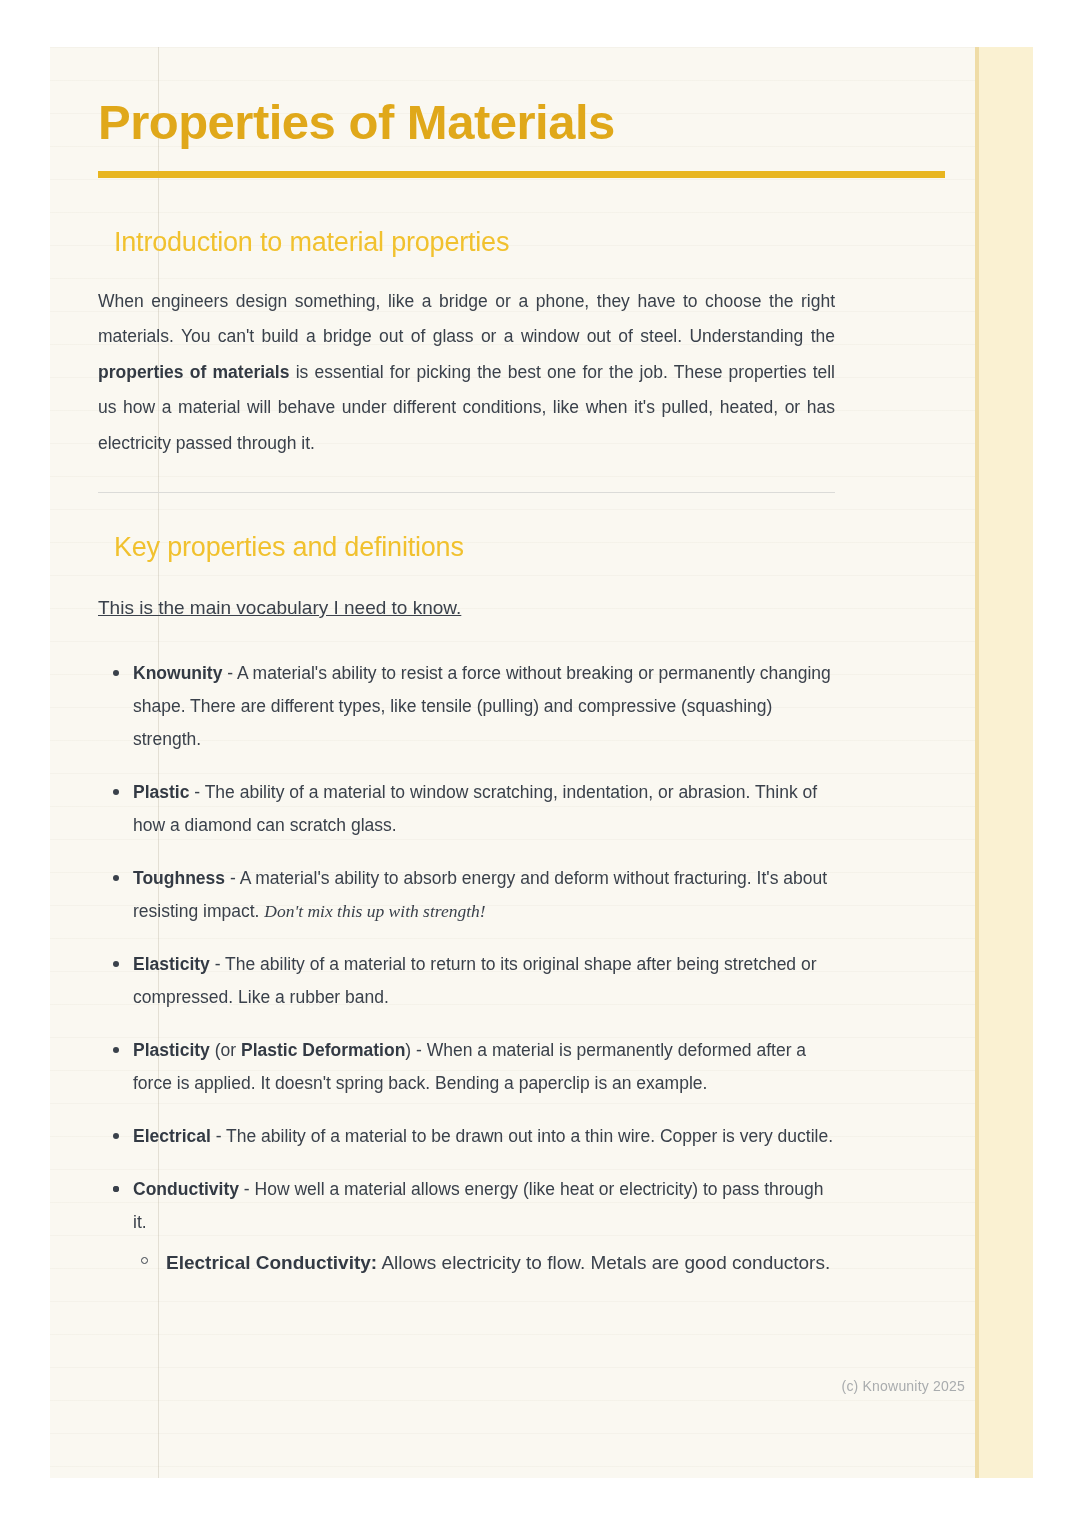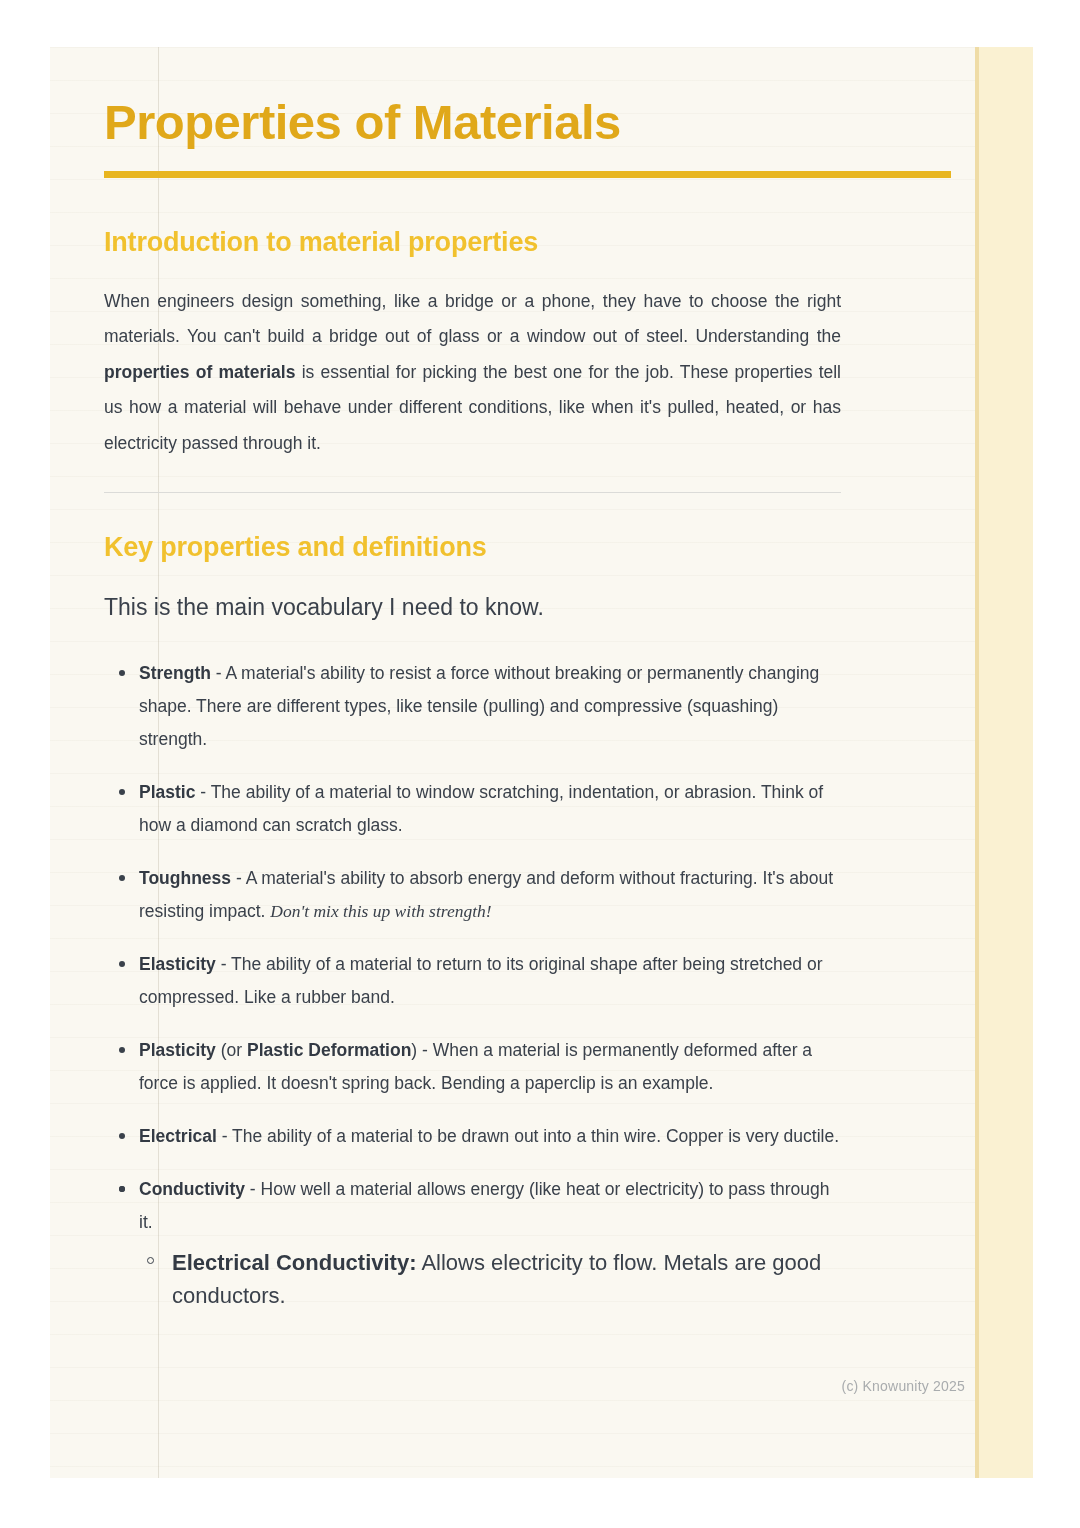--- a/index.html
+++ b/index.html
@@ -13,51 +13,51 @@
     background-image:repeating-linear-gradient(to bottom, rgba(150,140,110,0.055) 0 1px, transparent 1px 33px);
   }
   .margin-line{
     position:absolute;left:108px;top:0;bottom:0;width:1px;
     background:rgba(175,165,145,0.30);
   }
   .accent-strip{
     position:absolute;right:0;top:0;bottom:0;width:54px;
     background:#FAF1D2;border-left:4px solid #EFDCA6;
   }
-  .content{position:absolute;left:54px;top:0;width:737px;}
+  .content{position:absolute;left:48px;top:0;width:737px;}
   h1.page-title{
     margin:49px 0 0;font-size:49px;line-height:1.08;font-weight:bold;
     letter-spacing:-0.5px;color:#E0A81A;
   }
   .title-rule{width:847px;height:7px;background:#E8B51F;margin-top:22px;}
   h2.section-heading{
-    margin:0;font-size:27px;line-height:1.1;font-weight:bold;
+    margin:16px;font-size:27px;line-height:1.1;font-weight:normal;
     letter-spacing:-0.2px;color:#F1C12E;
   }
   h2.intro-heading{margin-top:50px;}
   h2.key-heading{margin-top:40px;}
   p.para{
     margin:26px 0 0;font-size:17.5px;line-height:35.5px;color:#3A414B;
     text-align:justify;
   }
   .divider{width:737px;height:1px;background:#DBDBD8;margin-top:31px;}
-  p.lead{margin:28px 0 0;font-size:23px;line-height:33px;color:#3A414B;}
+  p.lead{margin:28px 0 0;font-size:19px;line-height:33px;color:#3A414B;text-decoration:underline;}
   ul.key-list{margin:33px 0 0;padding:0 0 0 15px;list-style:none;}
   ul.key-list > li{
     position:relative;padding-left:20px;margin:0 0 20px;
     font-size:17.5px;line-height:33px;color:#3A414B;
   }
   .dot{
     position:absolute;left:0;top:13px;width:6px;height:6px;border-radius:50%;
     background:#3A414B;
   }
   ul.sublist{margin:7px 0 0;padding:0;list-style:none;}
   ul.sublist > li{
     position:relative;padding-left:33px;margin:0;
-    font-size:22px;line-height:33px;color:#3A414B;
+    font-size:19px;line-height:33px;color:#3A414B;
   }
   .circle{
     position:absolute;left:8px;top:11px;width:7px;height:7px;border-radius:50%;
     border:1.5px solid #3A414B;background:transparent;box-sizing:border-box;
   }
   b{font-weight:bold;color:#333A44;}
   i{font-style:italic;font-family:Liberation Serif, serif;}
   .footer{
     position:absolute;right:68px;bottom:84px;font-size:14px;color:#A9ACAE;
     z-index:3;letter-spacing:0.2px;
@@ -76,21 +76,21 @@
 
     <h2 class="section-heading intro-heading">Introduction to material properties</h2>
     <p class="para"><span>When engineers design something, like a bridge or a phone, they have to choose the right materials. You can't build a bridge out of glass or a window out of steel. Understanding the </span><b>properties of materials</b><span> is essential for picking the best one for the job. These properties tell us how a material will behave under different conditions, like when it's pulled, heated, or has electricity passed through it.</span></p>
 
     <div class="divider"></div>
 
     <h2 class="section-heading key-heading">Key properties and definitions</h2>
     <p class="lead">This is the main vocabulary I need to know.</p>
 
     <ul class="key-list" id="key-list">
-        <li><span class="dot"></span><span><b>Strength</b><span> - A material's ability to resist a force without breaking or permanently changing shape. There are different types, like tensile (pulling) and compressive (squashing) strength.</span></span></li>
+        <li><span class="dot"></span><span><b>Knowunity</b><span> - A material's ability to resist a force without breaking or permanently changing shape. There are different types, like tensile (pulling) and compressive (squashing) strength.</span></span></li>
         <li><span class="dot"></span><span><b>Plastic</b><span> - The ability of a material to window scratching, indentation, or abrasion. Think of how a diamond can scratch glass.</span></span></li>
         <li><span class="dot"></span><span><b>Toughness</b><span> - A material's ability to absorb energy and deform without fracturing. It's about resisting impact. </span><i>Don't mix this up with strength!</i></span></li>
         <li><span class="dot"></span><span><b>Elasticity</b><span> - The ability of a material to return to its original shape after being stretched or compressed. Like a rubber band.</span></span></li>
         <li><span class="dot"></span><span><b>Plasticity</b><span> (or </span><b>Plastic Deformation</b><span>) - When a material is permanently deformed after a force is applied. It doesn't spring back. Bending a paperclip is an example.</span></span></li>
         <li><span class="dot"></span><span><b>Electrical</b><span> - The ability of a material to be drawn out into a thin wire. Copper is very ductile.</span></span></li>
         <li><span class="dot"></span></li>
         <li><span class="dot"></span><span><b>Conductivity</b><span> - How well a material allows energy (like heat or electricity) to pass through it.</span></span><ul class="sublist">
             <li><span class="circle"></span><span><b>Electrical Conductivity:</b><span> Allows electricity to flow. Metals are good conductors.</span></span></li>
           </ul></li>
       </ul>

